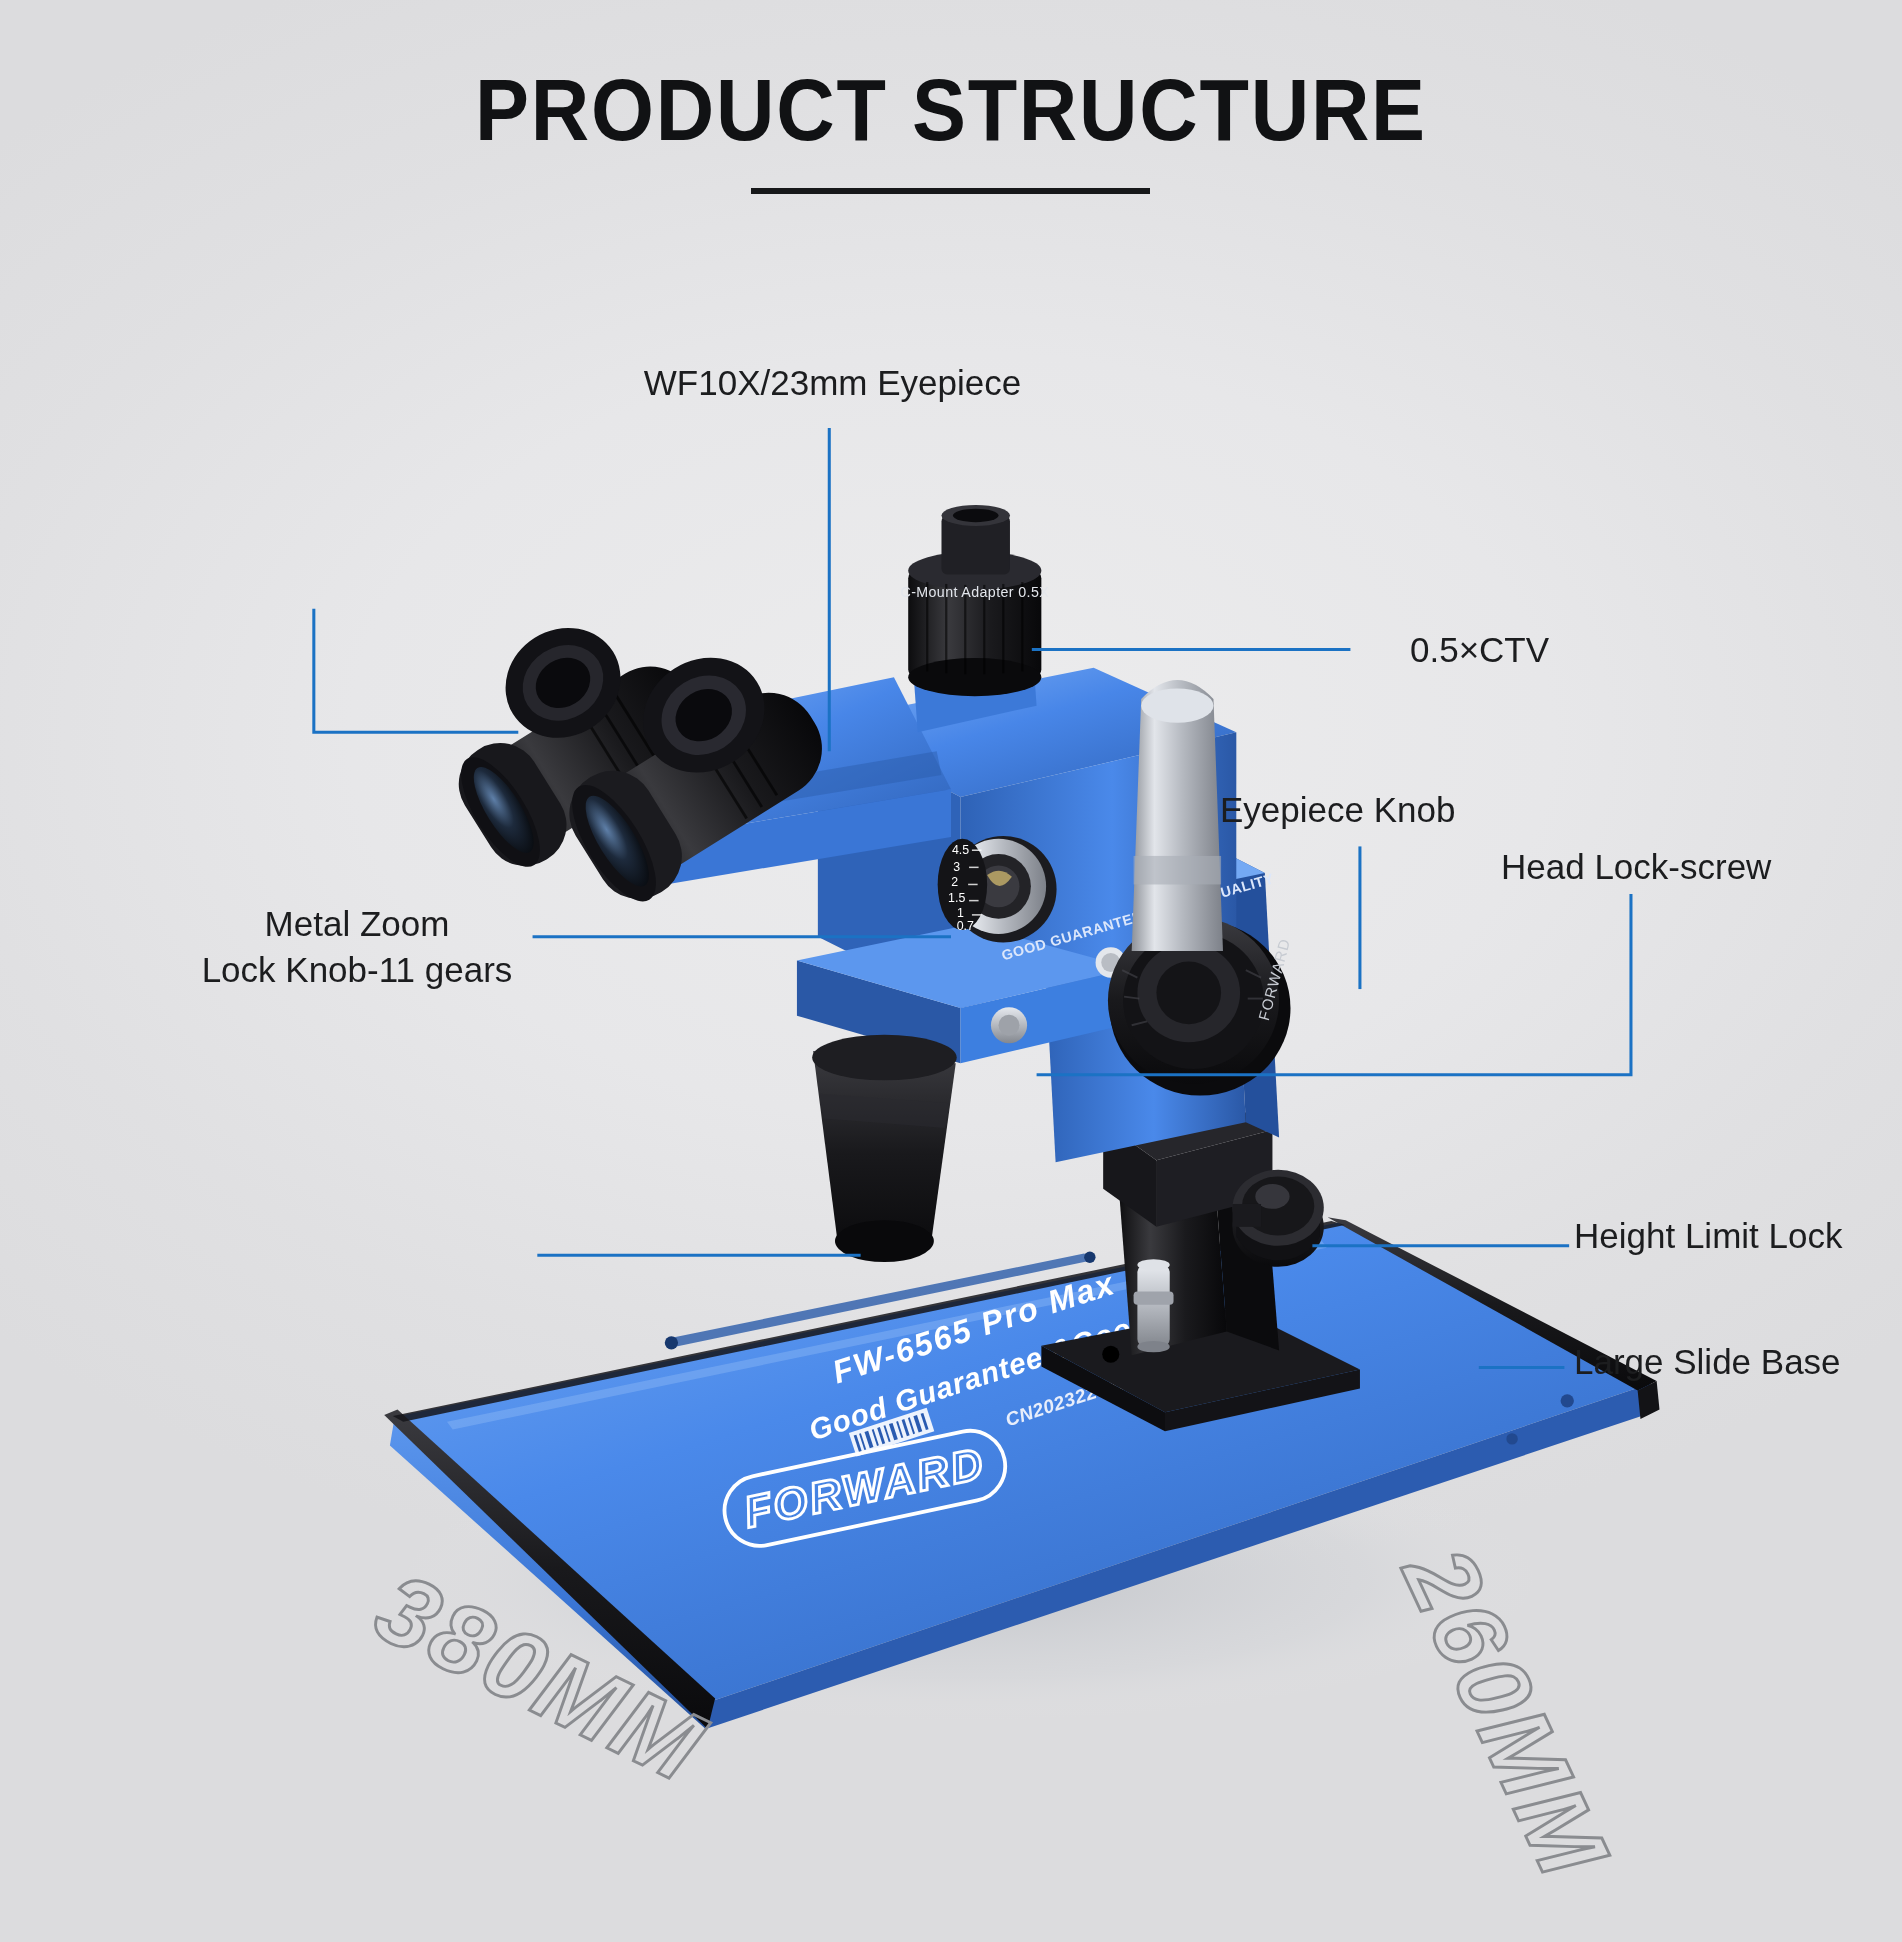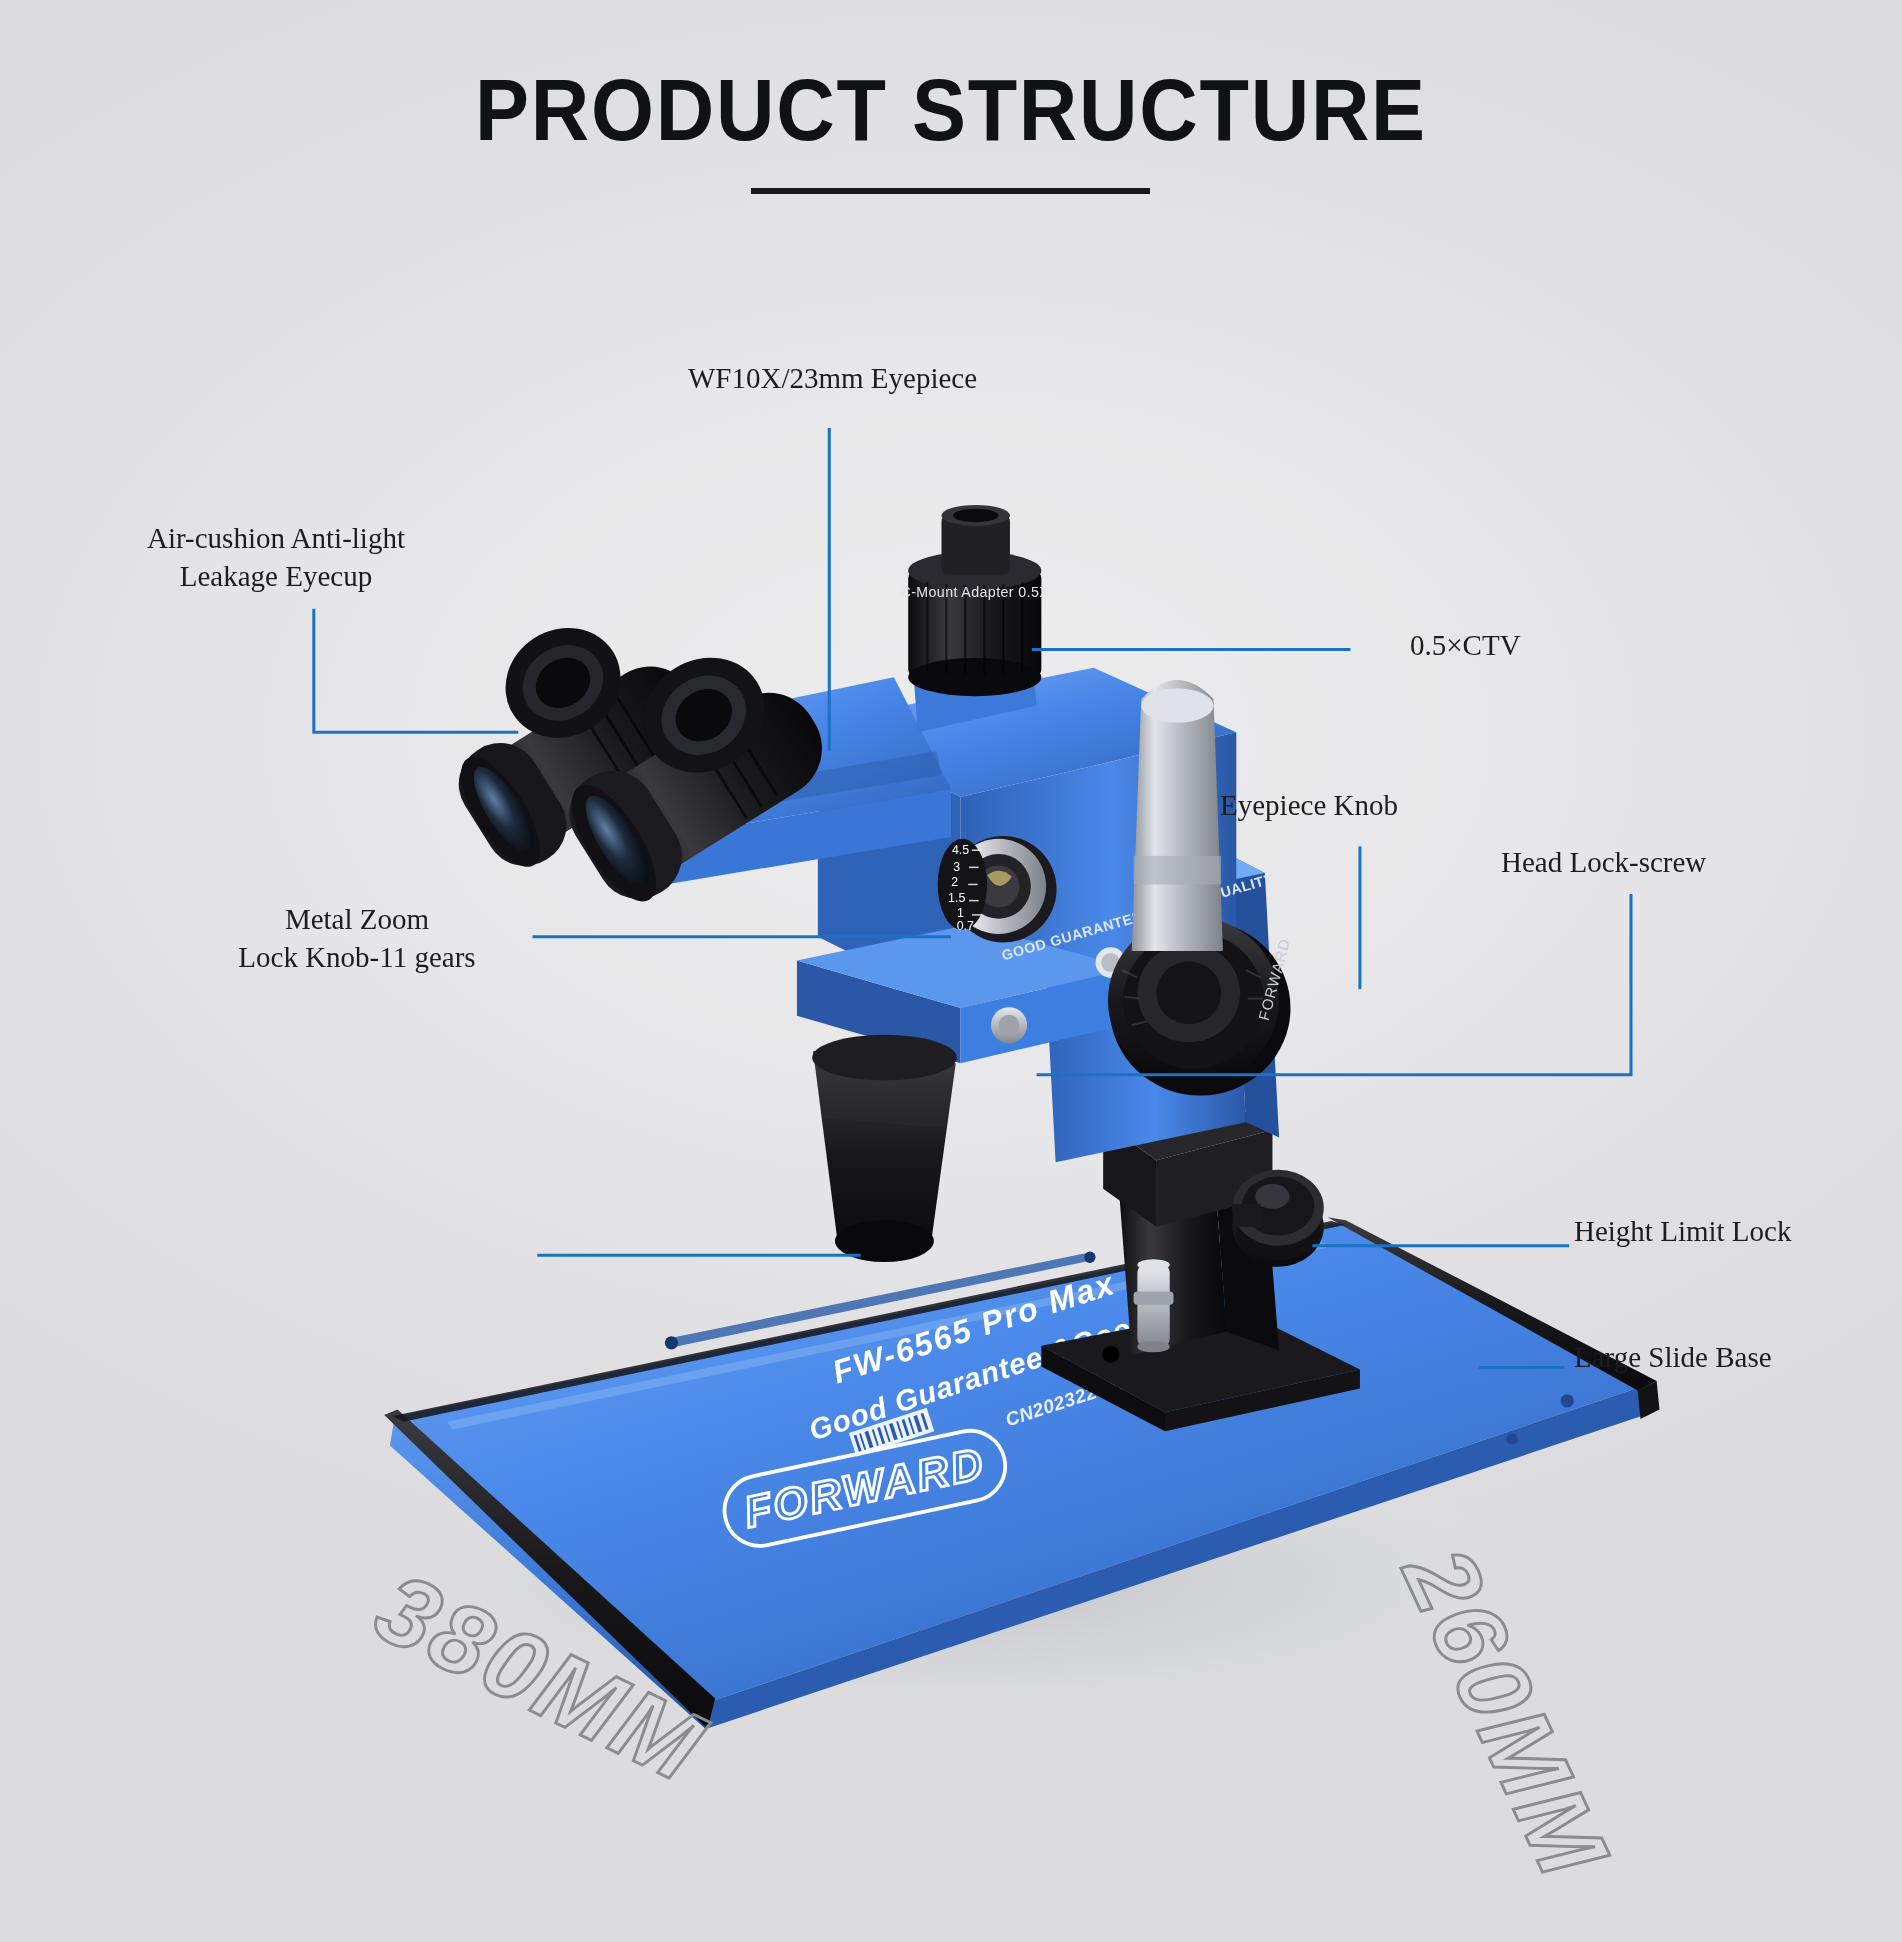--- a/index.html
+++ b/index.html
@@ -34,25 +34,25 @@
     position: absolute;
     left: 751px;
     top: 188px;
     width: 399px;
     height: 5.7px;
     background: #17181a;
   }
   
   .label {
     position: absolute;
-    font-size: 29px;
+    font-size: 35px;
     line-height: 1.30;
     color: #1c1d1f;
     white-space: pre-line;
-    font-family: Liberation Serif, serif;
+    font-family: Liberation Sans, sans-serif;
   }
   .label.lalign { text-align: left; }
   .label.calign { text-align: center; }
 
   svg.leaders {
     position: absolute;
     left: 0; top: 0;
     width: 1902px; height: 1942px;
     pointer-events: none;
   }
@@ -414,22 +414,20 @@
       <path d="M 1715,940 L 1715,1130 L 1090,1130"></path>
 
       <path d="M 1380,1310 L 1650,1310"></path>
 
       <path d="M 1555,1438 L 1645,1438"></path>
     </g>
   </svg>
 
   <div class="label calign" style="left:628px; top:360px; width:409px;">WF10X/23mm Eyepiece</div>
 
-  <div class="label calign" style="left:86px; top:520px; width:380px;">Air-cushion Anti-light
-Leakage Eyecup</div>
 
   <div class="label calign" style="left:162px; top:901px; width:390px;text-align:center;">Metal Zoom
 Lock Knob-11 gears</div>
 
 
   <div class="label lalign" style="left:1362px; top:627px; width:304px;margin-left:48px;">0.5×CTV</div>
 
   <div class="label lalign" style="left:1220px; top:787px; width:304px;">Eyepiece Knob</div>
 
   <div class="label lalign" style="left:1501px; top:844px; width:314px;">Head Lock-screw</div>

